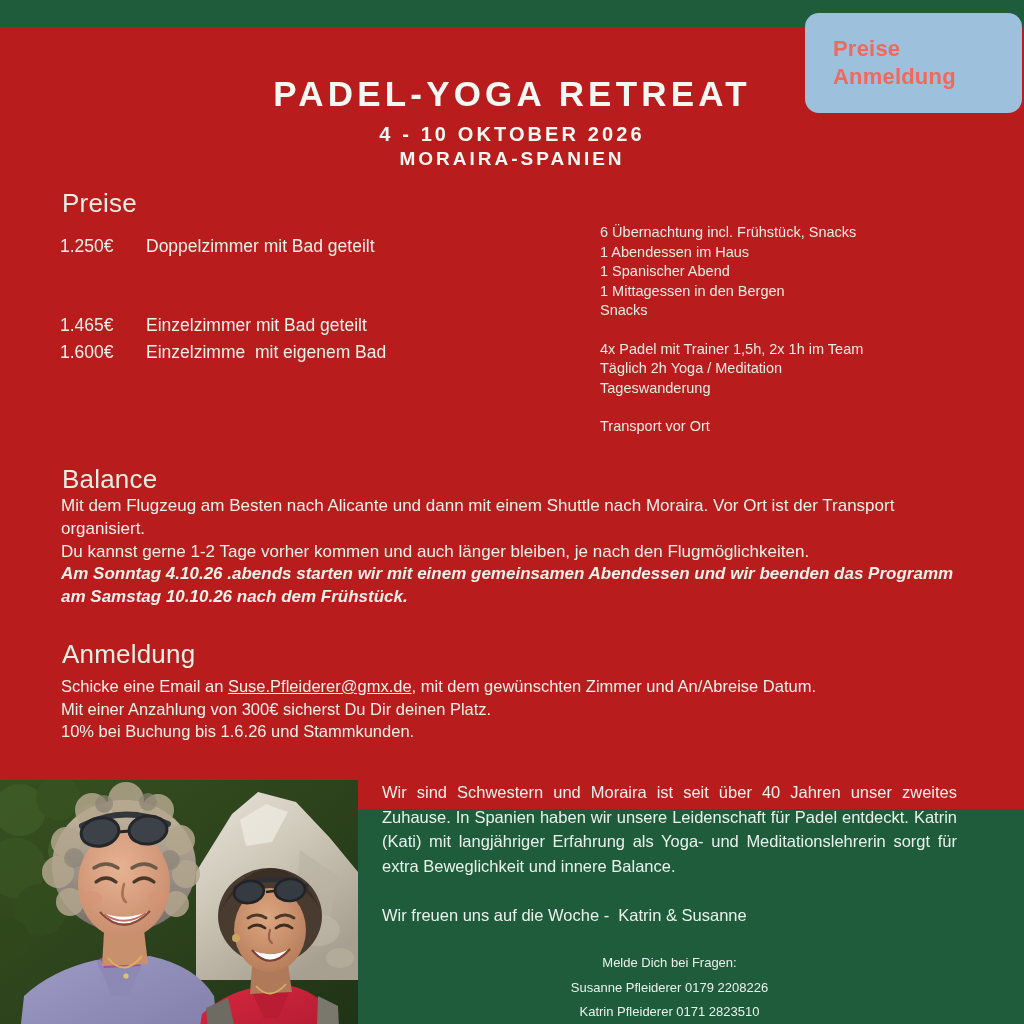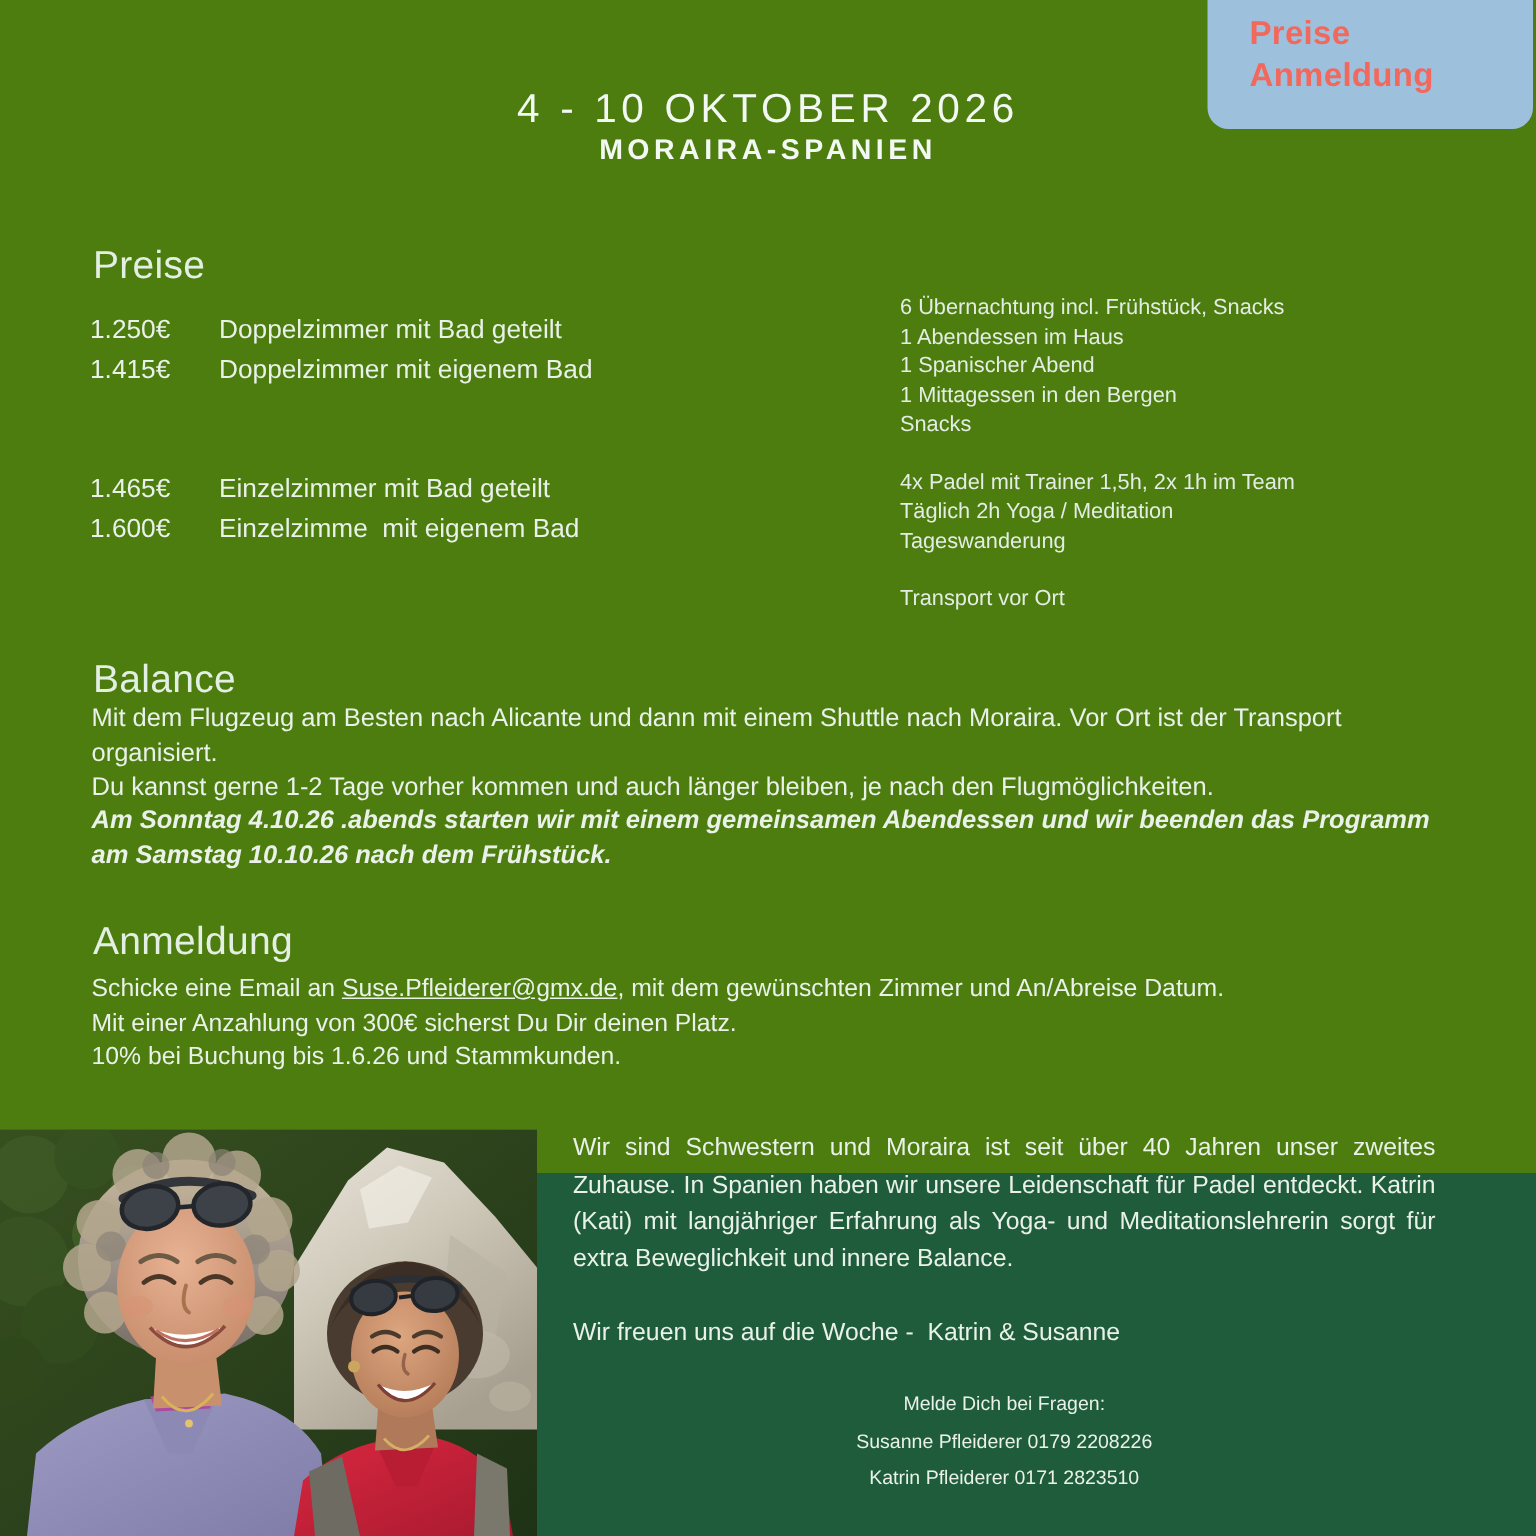--- a/index.html
+++ b/index.html
@@ -15,21 +15,22 @@
     background: #1F5C3C;
     font-family: "Liberation Sans", sans-serif;
     color: #E9F1E9;
     position: relative;
   }
 
   .page {
     position: relative;
     width: 1024px;
     height: 782px;
-    background: #4d7c0f;
+    background: #b91c1c;
+    margin-top: 27px;
   }
 
   
   .badge {
     position: absolute;
     left: 805px;
     top: -14px;
     width: 217px;
     height: 100px;
     background: #9DC0DC;
@@ -54,22 +55,22 @@
     text-align: center;
   }
   .title-main {
     font-size: 35px;
     font-weight: bold;
     letter-spacing: 4.2px;
     color: #F2F8F2;
     line-height: 1.1;
   }
   .title-sub1 {
-    font-size: 27px;
-    font-weight: normal;
+    font-size: 20px;
+    font-weight: bold;
     letter-spacing: 3.1px;
     color: #F2F8F2;
     margin-top: 9px;
     line-height: 1.15;
   }
   .title-sub2 {
     font-size: 19px;
     font-weight: bold;
     letter-spacing: 3px;
     color: #F2F8F2;
@@ -202,34 +203,31 @@
 <body>
 
 <div class="page">
 
   <div class="badge">
     <span class="badge-line">Preise</span>
     <span class="badge-line">Anmeldung</span>
   </div>
 
   <div class="title-block">
+    <div class="title-main">PADEL-YOGA RETREAT</div>
     <div class="title-sub1">4 - 10 OKTOBER 2026</div>
     <div class="title-sub2">MORAIRA-SPANIEN</div>
   </div>
 
   <div class="h-section" id="preise-heading">Preise</div>
 
   <div class="prices">
     <div class="price-row">
       <span class="price-amount">1.250€</span>
       <span class="price-desc">Doppelzimmer mit Bad geteilt</span>
-    </div>
-    <div class="price-row">
-      <span class="price-amount">1.415€</span>
-      <span class="price-desc">Doppelzimmer mit eigenem Bad</span>
     </div>
     <div class="price-gap"></div>
     <div class="price-row">
       <span class="price-amount">1.465€</span>
       <span class="price-desc">Einzelzimmer mit Bad geteilt</span>
     </div>
     <div class="price-row">
       <span class="price-amount">1.600€</span>
       <span class="price-desc">Einzelzimme  mit eigenem Bad</span>
     </div>

